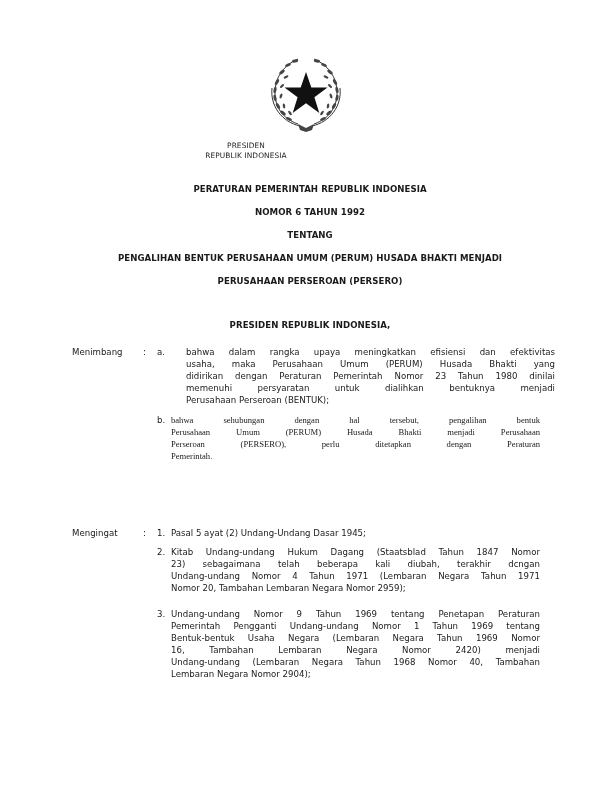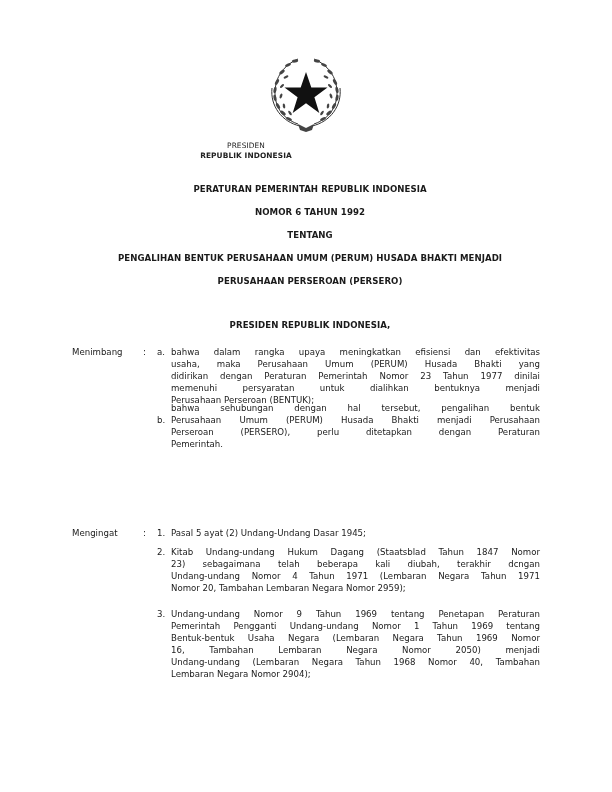--- a/index.html
+++ b/index.html
@@ -131,44 +131,44 @@
       <ellipse cx="54" cy="61" rx="2.6" ry="1.2" transform="rotate(125 54 61)"></ellipse>
       <ellipse cx="58" cy="25" rx="2.6" ry="1.2" transform="rotate(25 58 25)"></ellipse>
 
       <path d="M30 72 L38 76 L46 72 L44 78 L38 80 L32 78 Z"></path>
     </g>
 
     <polygon fill="#111" points="38,20 43.3,35.5 59.5,35.5 46.4,45.2 51.3,61 38,51.2 24.7,61 29.6,45.2 16.5,35.5 32.7,35.5"></polygon>
   </svg>
 
   <div class="emblem-caption" style="top:141px;">PRESIDEN</div>
-  <div class="emblem-caption" style="top:151px;font-weight:bold;">REPUBLIK INDONESIA</div>
+  <div class="emblem-caption" style="top:151px;">REPUBLIK INDONESIA</div>
 
   <div class="title-line" style="top:184px;">PERATURAN PEMERINTAH REPUBLIK INDONESIA</div>
   <div class="title-line" style="top:207px;">NOMOR 6 TAHUN 1992</div>
   <div class="title-line" style="top:230px;">TENTANG</div>
   <div class="title-line" style="top:253px;">PENGALIHAN BENTUK PERUSAHAAN UMUM (PERUM) HUSADA BHAKTI MENJADI</div>
   <div class="title-line" style="top:276px;">PERUSAHAAN PERSEROAN (PERSERO)</div>
 
   <div class="title-line" style="top:320px;">PRESIDEN REPUBLIK INDONESIA,</div>
 
   <div class="label" style="top:346px;">Menimbang</div>
   <div class="colon" style="top:346px;">:</div>
 
   <div class="marker" style="top:346px;">a.</div>
-  <div class="para" style="top:346px;">
+  <div class="para" style="top:346px;margin-left:15px;">
     <span class="ln">bahwa dalam rangka upaya meningkatkan efisiensi dan efektivitas</span>
     <span class="ln">usaha, maka Perusahaan Umum (PERUM) Husada Bhakti yang</span>
-    <span class="ln">didirikan dengan Peraturan Pemerintah Nomor 23 Tahun 1977 dinilai</span>
+    <span class="ln">didirikan dengan Peraturan Pemerintah Nomor 23 Tahun 1980 dinilai</span>
     <span class="ln">memenuhi persyaratan untuk dialihkan bentuknya menjadi</span>
     <span class="ln last">Perusahaan Perseroan (BENTUK);</span>
   </div>
 
   <div class="marker" style="top:414px;">b.</div>
-  <div class="para" style="top:402px;">
+  <div class="para" style="top:414px;font-family:Liberation Serif, serif;">
     <span class="ln">bahwa sehubungan dengan hal tersebut, pengalihan bentuk</span>
     <span class="ln">Perusahaan Umum (PERUM) Husada Bhakti menjadi Perusahaan</span>
     <span class="ln">Perseroan (PERSERO), perlu ditetapkan dengan Peraturan</span>
     <span class="ln last">Pemerintah.</span>
   </div>
 
   <div class="label" style="top:527px;">Mengingat</div>
   <div class="colon" style="top:527px;">:</div>
 
   <div class="marker" style="top:527px;">1.</div>
@@ -182,18 +182,18 @@
     <span class="ln">23) sebagaimana telah beberapa kali diubah, terakhir dcngan</span>
     <span class="ln">Undang-undang Nomor 4 Tahun 1971 (Lembaran Negara Tahun 1971</span>
     <span class="ln last">Nomor 20, Tambahan Lembaran Negara Nomor 2959);</span>
   </div>
 
   <div class="marker" style="top:608px;">3.</div>
   <div class="para" style="top:608px;">
     <span class="ln">Undang-undang Nomor 9 Tahun 1969 tentang Penetapan Peraturan</span>
     <span class="ln">Pemerintah Pengganti Undang-undang Nomor 1 Tahun 1969 tentang</span>
     <span class="ln">Bentuk-bentuk Usaha Negara (Lembaran Negara Tahun 1969 Nomor</span>
-    <span class="ln">16, Tambahan Lembaran Negara Nomor 2050) menjadi</span>
+    <span class="ln">16, Tambahan Lembaran Negara Nomor 2420) menjadi</span>
     <span class="ln">Undang-undang (Lembaran Negara Tahun 1968 Nomor 40, Tambahan</span>
     <span class="ln last">Lembaran Negara Nomor 2904);</span>
   </div>
 
 </div>
 
 </body></html>

